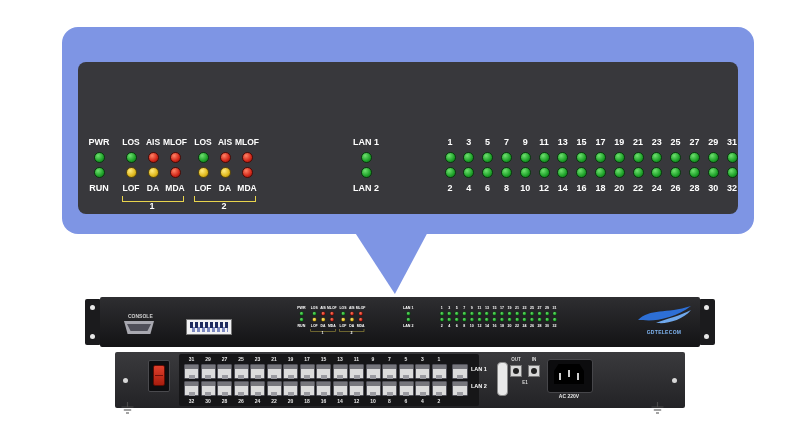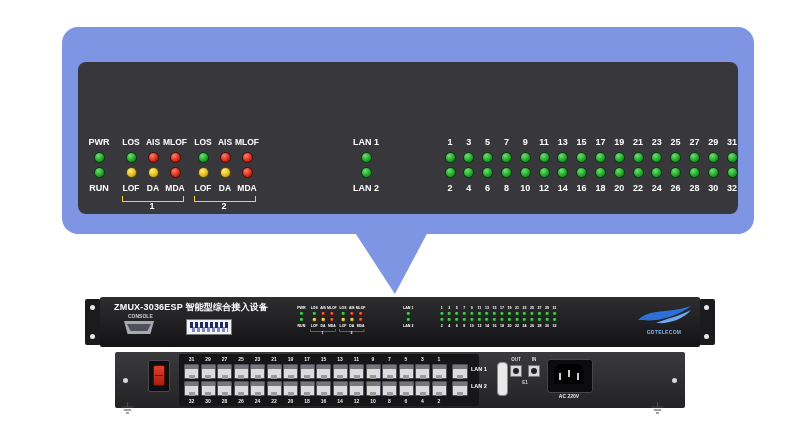--- a/index.html
+++ b/index.html
@@ -187,21 +187,20 @@
 <div class="ear" style="left:85px;top:299px">
   <div class="hole" style="left:5px;top:6px"></div>
   <div class="hole" style="left:5px;top:35px"></div>
 </div>
 <div class="ear" style="left:699px;top:299px">
   <div class="hole" style="left:5px;top:6px"></div>
   <div class="hole" style="left:5px;top:35px"></div>
 </div>
 
 <div class="abs" id="front-body">
-  <div class="abs" id="front-title">ZMUX-3036ESP 智能型综合接入设备</div>
   <div class="abs" id="console-label">CONSOLE</div>
   <div class="abs" id="db9"></div>
   <div class="abs" id="db9-in"></div>
   <div class="abs" id="dip"></div>
   <div class="abs" id="mini-wrap">
     <div id="mini-host">
         <div class="lbl" style="left: -3px; top: 0px; width: 48px;">PWR</div>
         <div class="led green" style="left: 15.5px; top: 16px;"></div>
         <div class="led green" style="left: 15.5px; top: 31px;"></div>
         <div class="lbl" style="left: -3px; top: 46px; width: 48px;">RUN</div>

